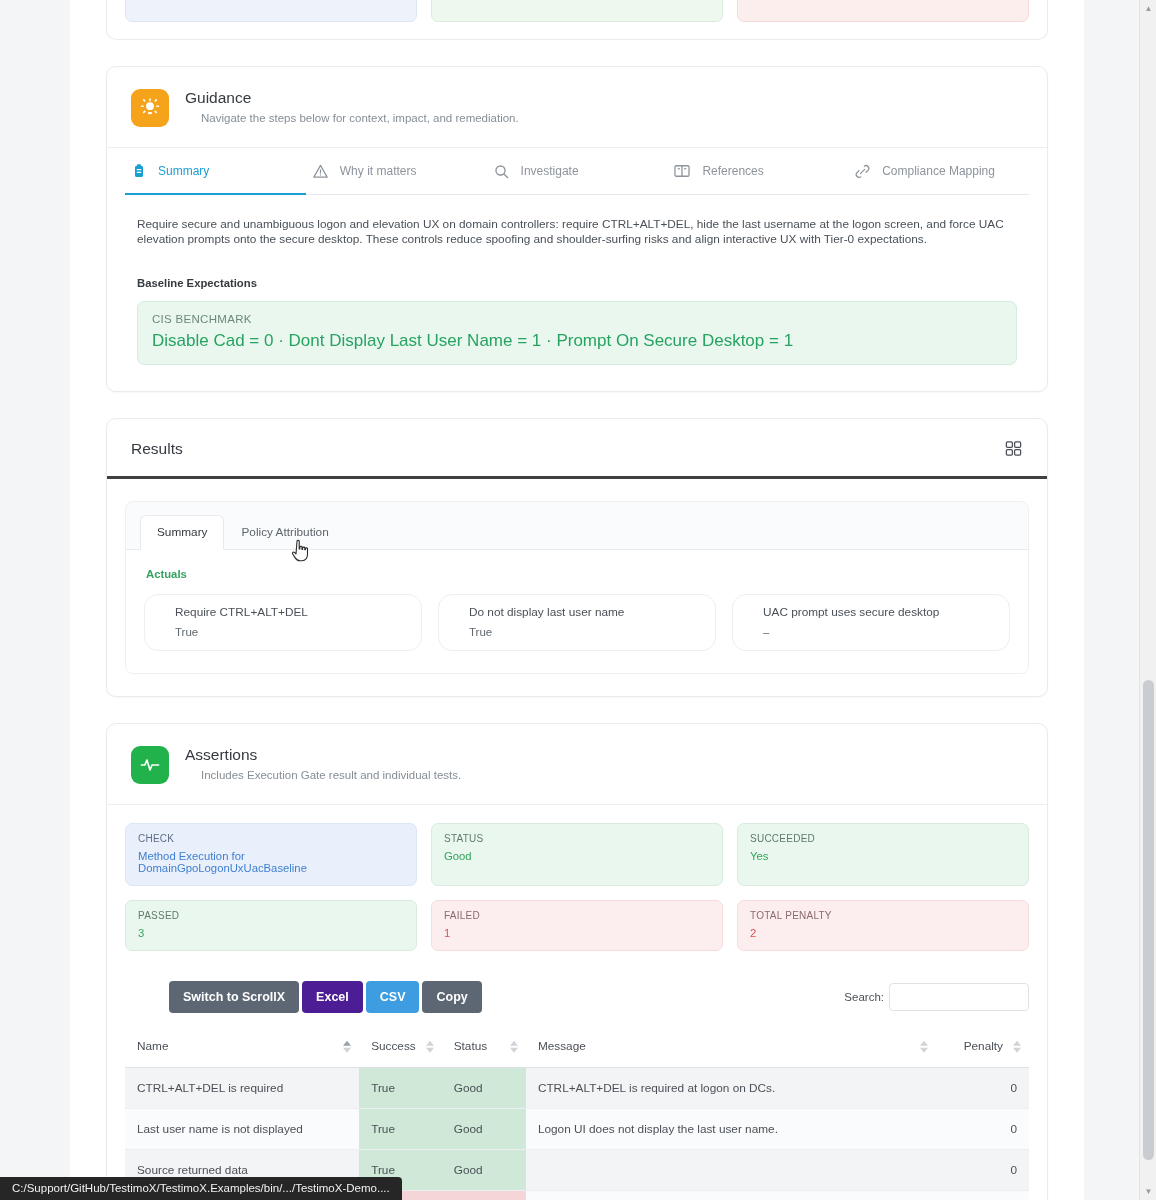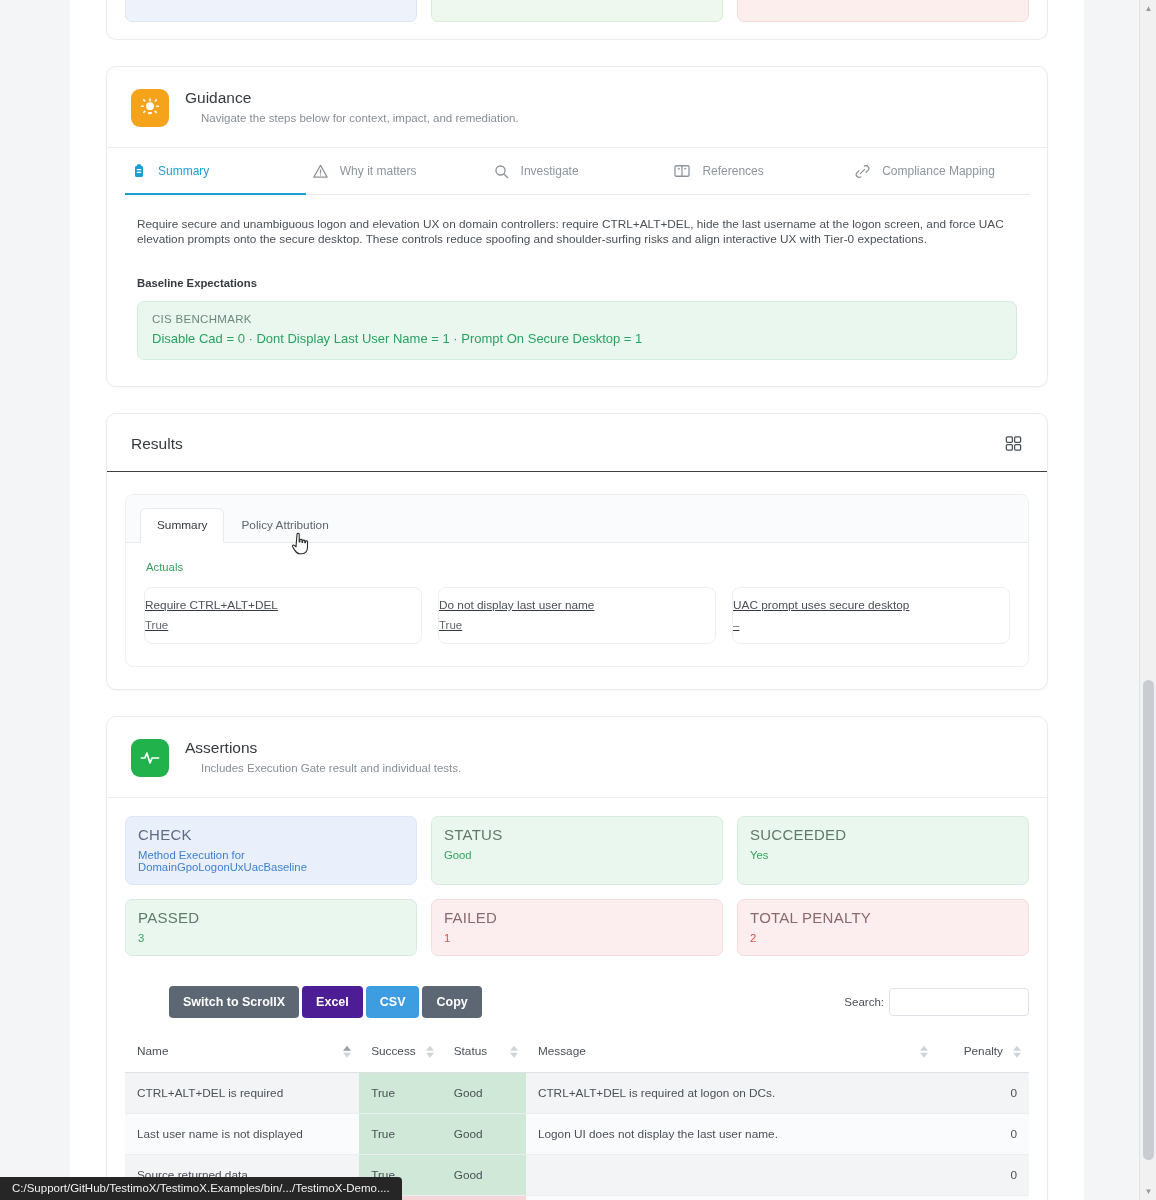--- a/index.html
+++ b/index.html
@@ -95,21 +95,21 @@
   .sec-title {
     font-size: 15.5px; color: #343a40; font-weight: normal;
     line-height: 1.15; margin: 0 0 5px 0;
   }
   .sec-sub { font-size: 11.5px; color: #868e96; line-height: 1.2; margin-left: 16px; }
 
   
   .plain-head {
     display: flex; align-items: center; justify-content: space-between;
     padding: 20px 24px 18px 24px;
-    border-bottom: 1px solid #404040;
+    border-bottom: 3px solid #404040;
   }
   .plain-head h2 { margin: 0; font-size: 15.5px; font-weight: normal; color: #343a40; }
   .head-action { cursor: pointer; line-height: 0; }
 
   
   .g-tabs {
     display: flex; align-items: stretch;
     border-bottom: 1px solid #e6e8eb;
     margin: 0 18px;
   }
@@ -131,21 +131,21 @@
   .g-para {
     font-size: 11.8px; line-height: 1.28; color: #495057;
     margin: 0 0 30px 0; max-width: 890px;
   }
   .g-sub { font-size: 11.3px; font-weight: bold; color: #343a40; margin-bottom: 12px; }
   .bench {
     background: #e9f7ef; border: 1px solid #d3ecdd; border-radius: 7px;
     padding: 11px 14px 13px 14px;
   }
   .bench-title { font-size: 11.5px; color: #6b8a78; letter-spacing: .3px; margin-bottom: 6px; }
-  .bench-vals { font-size: 13px; color: #27a361; }
+  .bench-vals { font-size: 17px; color: #27a361; }
 
   
   .inner-panel {
     margin: 22px 18px 22px 18px;
     border: 1px solid #edeff2; border-radius: 8px;
     overflow: visible;
   }
   .r-tabbar {
     display: flex; align-items: flex-end; gap: 0;
     background: #fafbfc;
@@ -160,42 +160,42 @@
     cursor: pointer;
     border: 1px solid transparent;
     border-radius: 6px 6px 0 0;
     position: relative; bottom: -1px;
   }
   .r-tab.active {
     background: #ffffff; color: #343a40;
     border-color: #e8eaee; border-bottom-color: #ffffff;
   }
   .r-body { background: #fff; padding: 14px 18px 22px 18px; border-radius: 0 0 8px 8px; }
-  .actuals-label { font-size: 11.3px; color: #35a35f; margin: 4px 0 14px 2px; }
+  .actuals-label { font-size: 11.3px; color: #35a35f; margin: 4px 0 14px 2px; font-weight: bold; }
   .actuals-row { display: flex; gap: 16px; }
   .actual-box {
-    flex: 1; border: 1px solid #eceef1; border-radius: 8px;
-    padding: 10px 12px 12px 0; min-height: 44px; text-decoration: underline;
+    flex: 1; border: 1px solid #eceef1; border-radius: 14px;
+    padding: 10px 12px 12px 30px; min-height: 44px;
   }
   .actual-k { font-size: 11.8px; color: #4a5057; margin-bottom: 7px; }
   .actual-v { font-size: 11.5px; color: #61686f; }
 
   
   .cursor-hand { position: absolute; pointer-events: none; }
 
   
   .stat-grid {
     display: grid; grid-template-columns: 1fr 1fr 1fr;
     gap: 14px; padding: 18px 18px 4px 18px;
   }
   .stat-grid.second { padding-top: 10px; padding-bottom: 18px; }
   .stat {
     border-radius: 7px; padding: 9px 12px 11px 12px; min-height: 44px;
   }
-  .stat-k { font-size: 15px; letter-spacing: .25px; margin-bottom: 6px; }
+  .stat-k { font-size: 10px; letter-spacing: .25px; margin-bottom: 6px; }
   .stat-v { font-size: 11.3px; }
   .stat.blue  { background: #eaf0fb; border: 1px solid #dde6f7; }
   .stat.blue .stat-k { color: #5d6b85; }
   .stat.blue .stat-v { color: #3f7fd0; }
   .stat.green { background: #eaf7ee; border: 1px solid #d8ecdd; }
   .stat.green .stat-k { color: #5f7b68; }
   .stat.green .stat-v { color: #34a35d; }
   .stat.red   { background: #fceeef; border: 1px solid #f6dcdd; }
   .stat.red .stat-k { color: #8a6a6c; }
   .stat.red .stat-v { color: #d9534f; }

